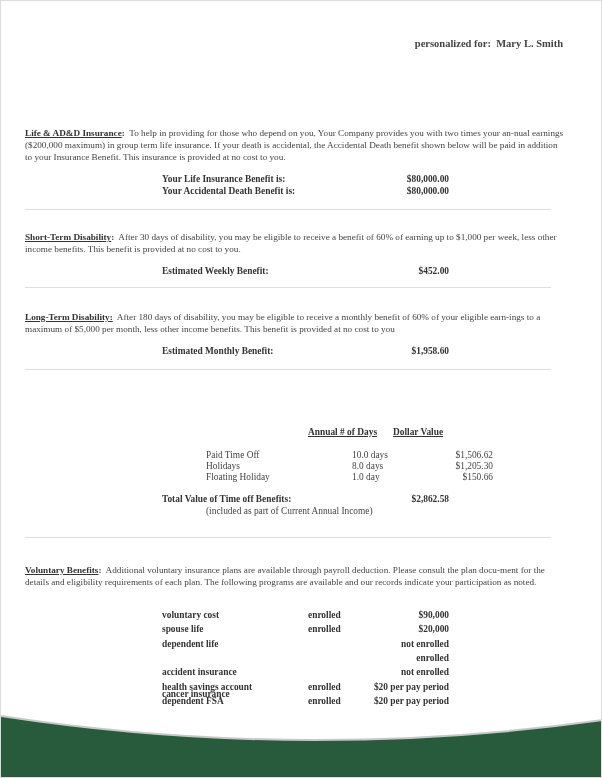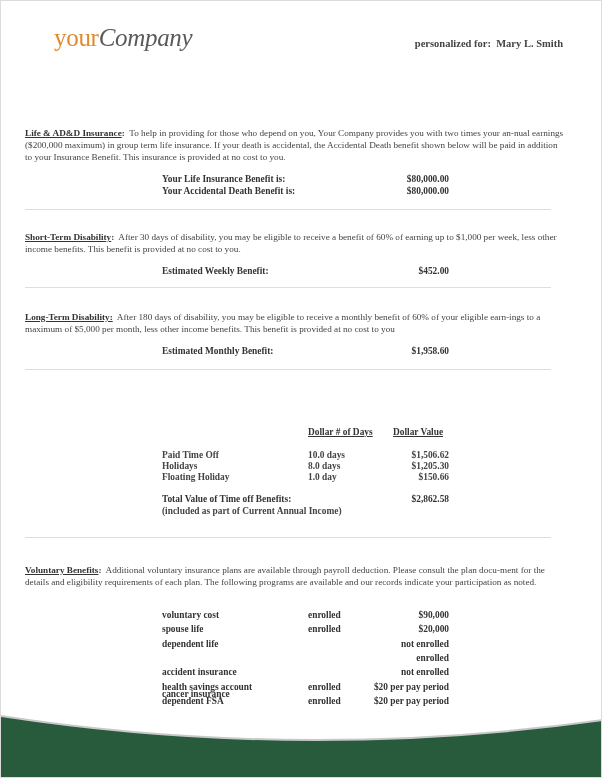--- a/index.html
+++ b/index.html
@@ -17,33 +17,30 @@
 
     .section { position: absolute; left: 24px; width: 540px; font-size: 9.2px; line-height: 12px; font-family: "Liberation Serif", serif; color: #444; }
     .section .title { font-weight: bold; text-decoration: underline; color: #333; }
     .section .colon { font-weight: bold; }
 
     .row { position: absolute; font-size: 9.4px; font-family: "Liberation Serif", serif; font-weight: bold; color: #333; }
     .amount { position: absolute; text-align: right; font-size: 9.4px; font-family: "Liberation Serif", serif; font-weight: bold; color: #333; width: 90px; }
 
     .divider { position: absolute; left: 24px; width: 526px; height: 1px; background: #dedede; }
 
-    .plain { font-weight: bold; color: #444; }
+    .plain { font-weight: normal; color: #444; margin-left: 44px; }
     .hdr { text-decoration: underline; }
 
     .footer-wave { position: absolute; left: 0; top: 700px; width: 602px; height: 78px; }
   </style>
 </head>
 <body>
 
 <div class="page">
 
-  <div class="logo">
-    <span class="your">your</span><span class="company">Company</span>
-  </div>
   <div class="personalized">
     <span>personalized for:</span>&nbsp;&nbsp;<span>Mary L. Smith</span>
   </div>
 
 
   <div class="section" style="top:126px;">
     <span class="title">Life &amp; AD&amp;D Insurance</span><span class="colon">:</span>&nbsp;
     <span>To help in providing for those who depend on you, Your Company provides you with two times your an-nual earnings ($200,000 maximum) in group term life insurance.  If your death is accidental, the Accidental Death benefit shown below will be paid in addition to your Insurance Benefit.  This insurance is provided at no cost to you.</span>
   </div>
   <div class="row" style="left:161px; top:173px;">Your Life Insurance Benefit is:</div>
@@ -61,21 +58,21 @@
   <div class="divider" style="top:286px;"></div>
 
   <div class="section" style="top:310px;">
     <span class="title">Long-Term Disability:</span>&nbsp;
     <span>After 180 days of disability, you may be eligible to receive a monthly benefit of 60% of your eligible earn-ings to a maximum of $5,000 per month, less other income benefits.  This benefit is provided at no cost to you</span>
   </div>
   <div class="row" style="left:161px; top:345px;">Estimated Monthly Benefit:</div>
   <div class="amount" style="left:358px; top:345px;">$1,958.60</div>
   <div class="divider" style="top:368px;"></div>
 
-  <div class="row hdr" style="left:307px; top:426px;">Dollar # of Days</div>
+  <div class="row hdr" style="left:307px; top:426px;">Annual # of Days</div>
   <div class="row hdr" style="left:392px; top:426px;">Dollar Value</div>
 
   <div class="row plain" style="left:161px; top:449px;">Paid Time Off</div>
   <div class="row plain" style="left:307px; top:449px;">10.0 days</div>
   <div class="amount plain" style="left:358px; top:449px;">$1,506.62</div>
 
   <div class="row plain" style="left:161px; top:460px;">Holidays</div>
   <div class="row plain" style="left:307px; top:460px;">8.0 days</div>
   <div class="amount plain" style="left:358px; top:460px;">$1,205.30</div>
 

